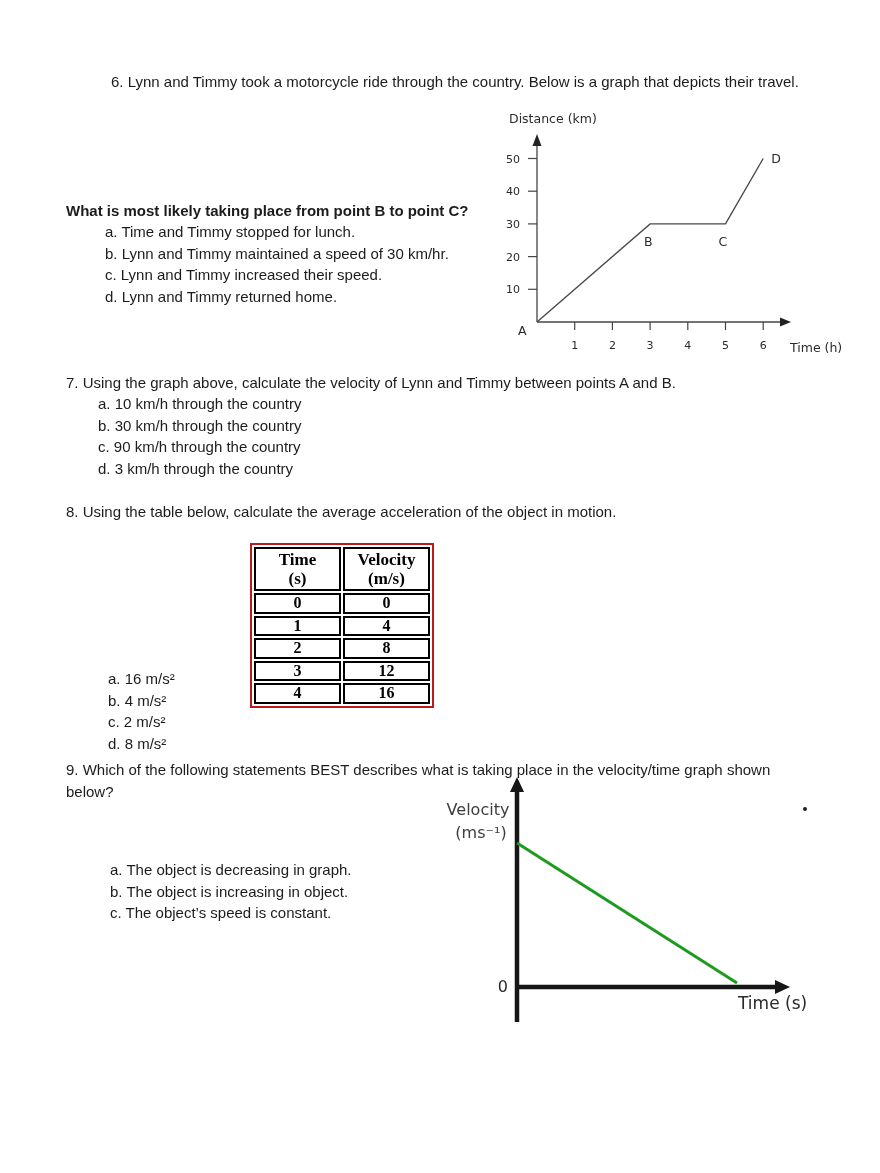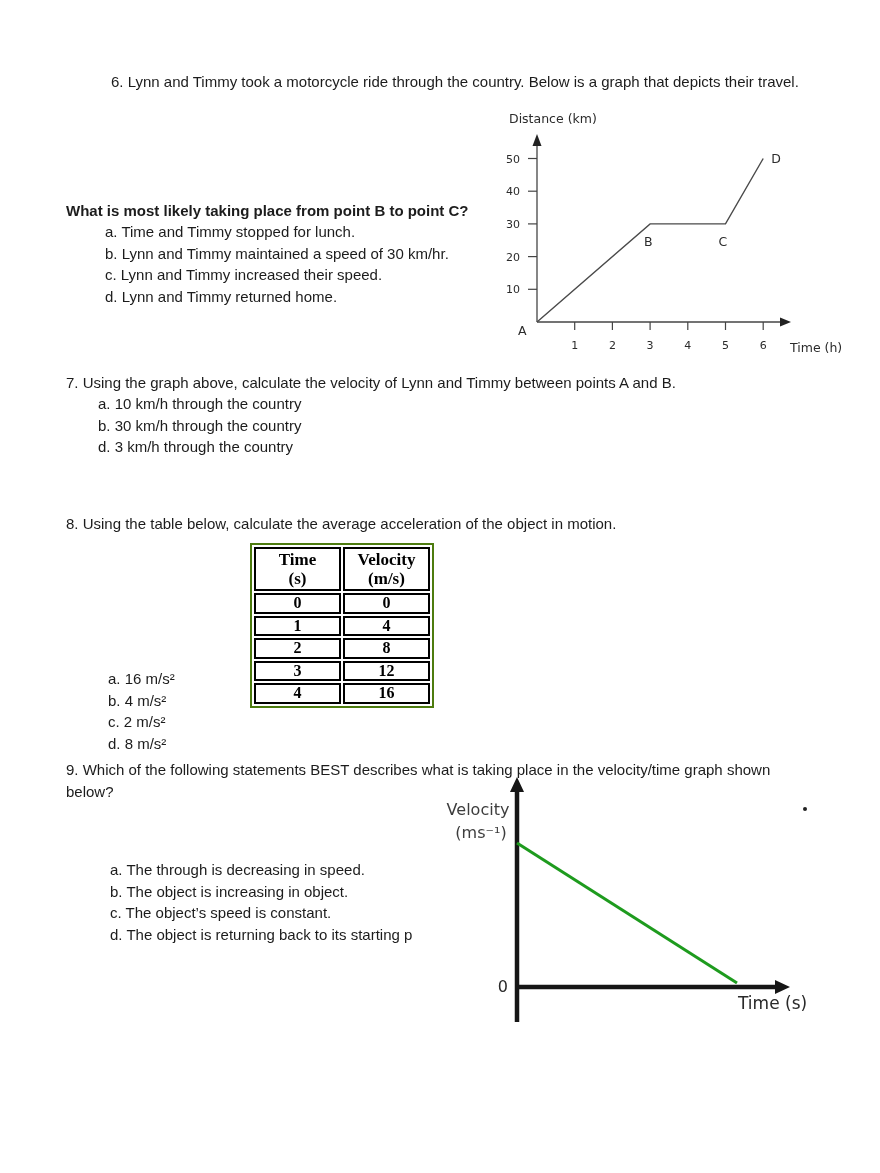--- a/index.html
+++ b/index.html
@@ -3,21 +3,21 @@
 <meta charset="utf-8">
 <style>
   html,body{margin:0;padding:0;}
   body{
     width:880px;height:1173px;position:relative;background:#ffffff;
     font-family:"Liberation Sans",sans-serif;color:#1c1c1c;overflow:hidden;
   }
   .abs{position:absolute;}
   .txt{font-size:15px;line-height:21.7px;}
   .optgroup div{font-size:15px;line-height:21.7px;white-space:nowrap;}
-  table.data{border-collapse:separate;border-spacing:2px;border:2px solid #4d7c0f;background:#fff;}
+  table.data{border-collapse:separate;border-spacing:2px;border:2px solid #b91c1c;background:#fff;}
   table.data th, table.data td{
     border:2px solid #000;text-align:center;vertical-align:middle;padding:0 4px;
     font-family:"Liberation Serif",serif;font-weight:bold;color:#000;
   }
   table.data th{width:75px;height:40px;font-size:17px;line-height:19px;}
   table.data td{height:16.5px;font-size:16px;line-height:16px;}
   svg text{font-family:"DejaVu Sans",sans-serif;}
 </style>
 </head>
 <body>
@@ -65,24 +65,25 @@
   <div>a. Time and Timmy stopped for lunch.</div>
   <div>b. Lynn and Timmy maintained a speed of 30 km/hr.</div>
   <div>c. Lynn and Timmy increased their speed.</div>
   <div>d. Lynn and Timmy returned home.</div>
 </div>
 
 <div class="abs txt" style="left:66px;top:372px;width:760px;">7. Using the graph above, calculate the velocity of Lynn and Timmy between points A and B.</div>
 <div class="abs optgroup" style="left:98px;top:393px;">
   <div>a. 10 km/h through the country</div>
   <div>b. 30 km/h through the country</div>
+  <div>c. 90 km/h through the country</div>
   <div>d. 3 km/h through the country</div>
 </div>
 
-<div class="abs txt" style="left:66px;top:501px;width:760px;margin-top:12px;">8. Using the table below, calculate the average acceleration of the object in motion.</div>
+<div class="abs txt" style="left:66px;top:501px;width:760px;">8. Using the table below, calculate the average acceleration of the object in motion.</div>
 
 <table class="data abs" style="left:250px;top:543px;">
   <tbody>
       <tr>
     <th><span>Time</span><br><span>(s)</span></th>
     <th><span>Velocity</span><br><span>(m/s)</span></th>
   </tr>
   <tr>
     <td>0</td>
     <td>0</td>
@@ -108,24 +109,23 @@
 
 <div class="abs optgroup" style="left:108px;top:628px;margin-top:40px;">
   <div>a. 16 m/s²</div>
   <div>b. 4 m/s²</div>
   <div>c. 2 m/s²</div>
   <div>d. 8 m/s²</div>
 </div>
 
 <div class="abs txt" style="left:66px;top:730px;width:745px;margin-top:29px;">9. Which of the following statements BEST describes what is taking place in the velocity/time graph shown below?</div>
 <div class="abs optgroup" style="left:110px;top:859px;">
-  <div>a. The through is decreasing in speed.</div>
+  <div>a. The object is decreasing in graph.</div>
   <div>b. The object is increasing in object.</div>
   <div>c. The object’s speed is constant.</div>
-  <div>d. The object is returning back to its starting p</div>
 </div>
 
 <svg id="g2" class="abs" style="left:430px;top:775px;" width="450" height="260" viewBox="0 0 450 260">
     <line x1="87" y1="13" x2="87" y2="247" stroke="#161616" stroke-width="4.5"></line>
     <polygon points="87,2 80,17 94,17" fill="#161616"></polygon>
     <line x1="87" y1="212" x2="347" y2="212" stroke="#161616" stroke-width="4.5"></line>
     <polygon points="360,212 345,205 345,219" fill="#161616"></polygon>
     <polyline points="87,68 307,208" fill="none" stroke="#1e9b1e" stroke-width="3"></polyline>
     <text x="48" y="40" font-size="16" text-anchor="middle" fill="#3d3d3d">Velocity</text>
     <text x="51" y="63" font-size="16" text-anchor="middle" fill="#3d3d3d">(ms⁻¹)</text>

